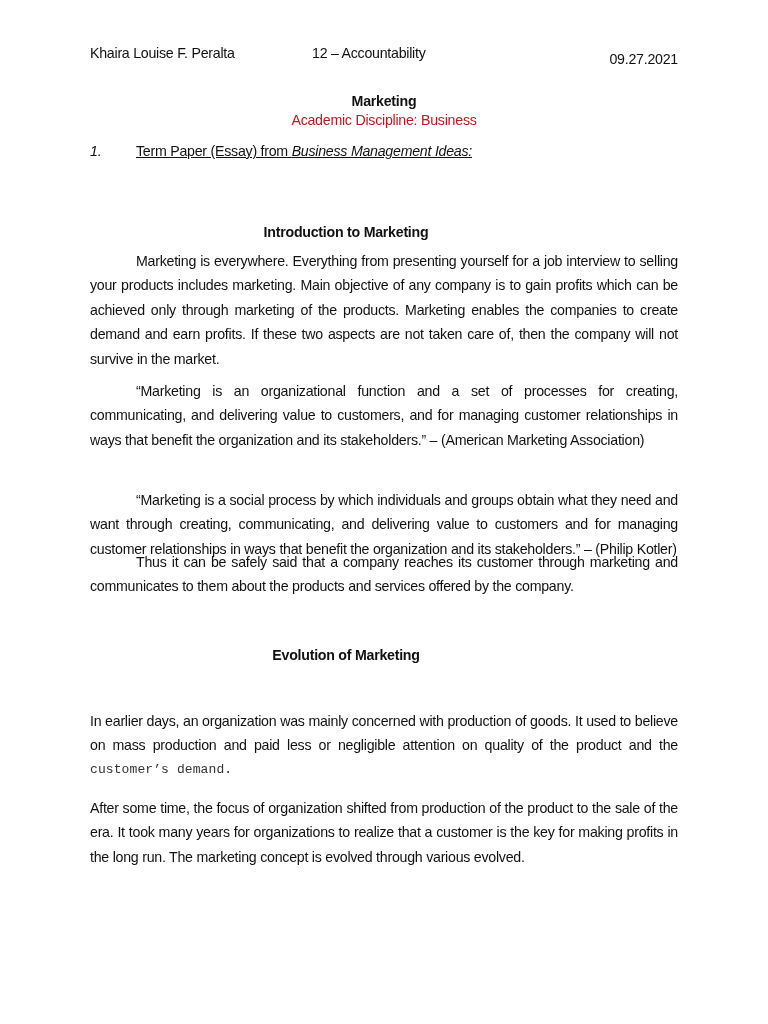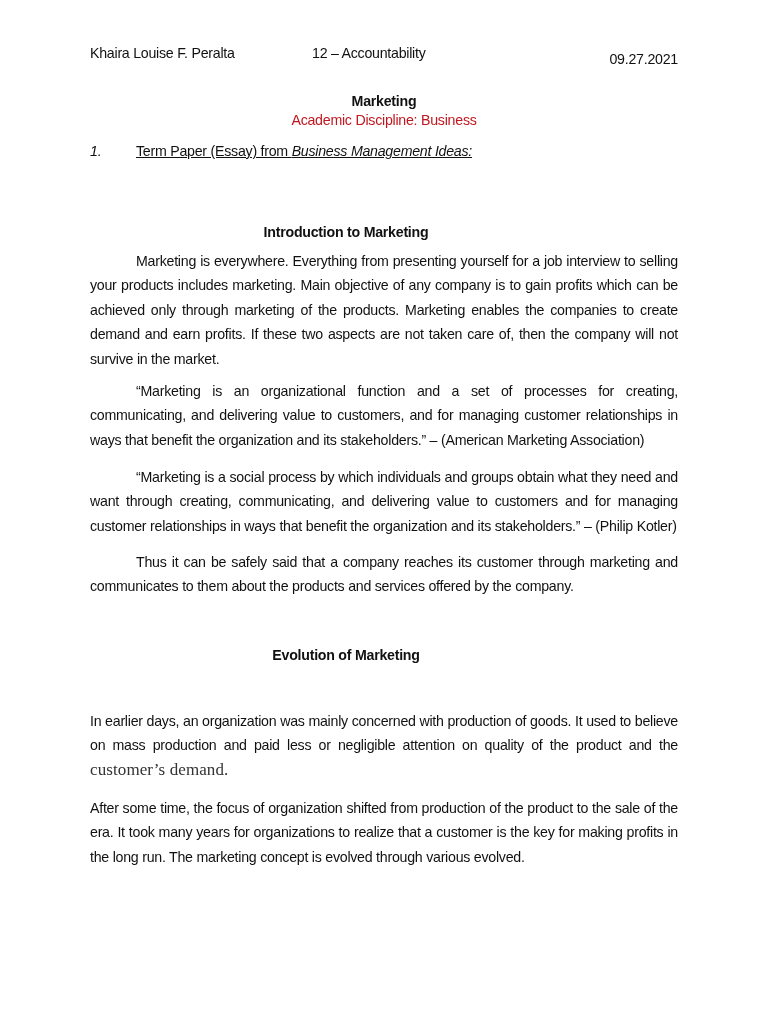--- a/index.html
+++ b/index.html
@@ -16,21 +16,21 @@
   .title { top: 93px; left: 0; width: 768px; text-align: center; font-weight: bold; }
   .subtitle { top: 112px; left: 0; width: 768px; text-align: center; color: #c0171f; }
   .list-num { top: 143px; left: 90px; font-style: italic; }
   .list-text { top: 143px; left: 136px; text-decoration: underline; }
   .list-text i { }
   .h2 { left: 0; width: 692px; text-align: center; font-weight: bold; }
   .para { left: 90px; width: 588px; line-height: 24.4px; text-align: justify; }
   .para.indent { text-indent: 46px; }
   .para .line { display: block; text-align: justify; text-align-last: justify; }
   .para .line.last { text-align-last: left; }
-  .light { color: #333; letter-spacing: 0.1px; font-family: Liberation Serif, serif; font-size: 17px; }
+  .light { color: #333; letter-spacing: 0.1px; font-family: Liberation Mono, monospace; font-size: 13px; }
 </style>
 </head>
 <body>
 
 <div class="abs header-row">
   <span class="header-left">Khaira Louise F. Peralta</span>
   <span class="header-mid">12 – Accountability</span>
   <span class="header-right">09.27.2021</span>
 </div>
 
@@ -49,21 +49,21 @@
   <span class="line" style="text-indent:0">demand and earn profits. If these two aspects are not taken care of, then the company will not</span>
   <span class="line last" style="text-indent:0">survive in the market.</span>
 </div>
 
 <div class="abs para indent" style="top:379px">
   <span class="line">“Marketing is an organizational function and a set of processes for creating,</span>
   <span class="line" style="text-indent:0">communicating, and delivering value to customers, and for managing customer relationships in</span>
   <span class="line last" style="text-indent:0">ways that benefit the organization and its stakeholders.” – (American Marketing Association)</span>
 </div>
 
-<div class="abs para indent" style="top:465px">
+<div class="abs para indent" style="top:488px">
   <span class="line">“Marketing is a social process by which individuals and groups obtain what they need and</span>
   <span class="line" style="text-indent:0">want through creating, communicating, and delivering value to customers and for managing</span>
   <span class="line last" style="text-indent:0">customer relationships in ways that benefit the organization and its stakeholders.” – (Philip Kotler)</span>
 </div>
 
 <div class="abs para indent" style="top:550px">
   <span class="line">Thus it can be safely said that a company reaches its customer through marketing and</span>
   <span class="line last" style="text-indent:0">communicates to them about the products and services offered by the company.</span>
 </div>
 

